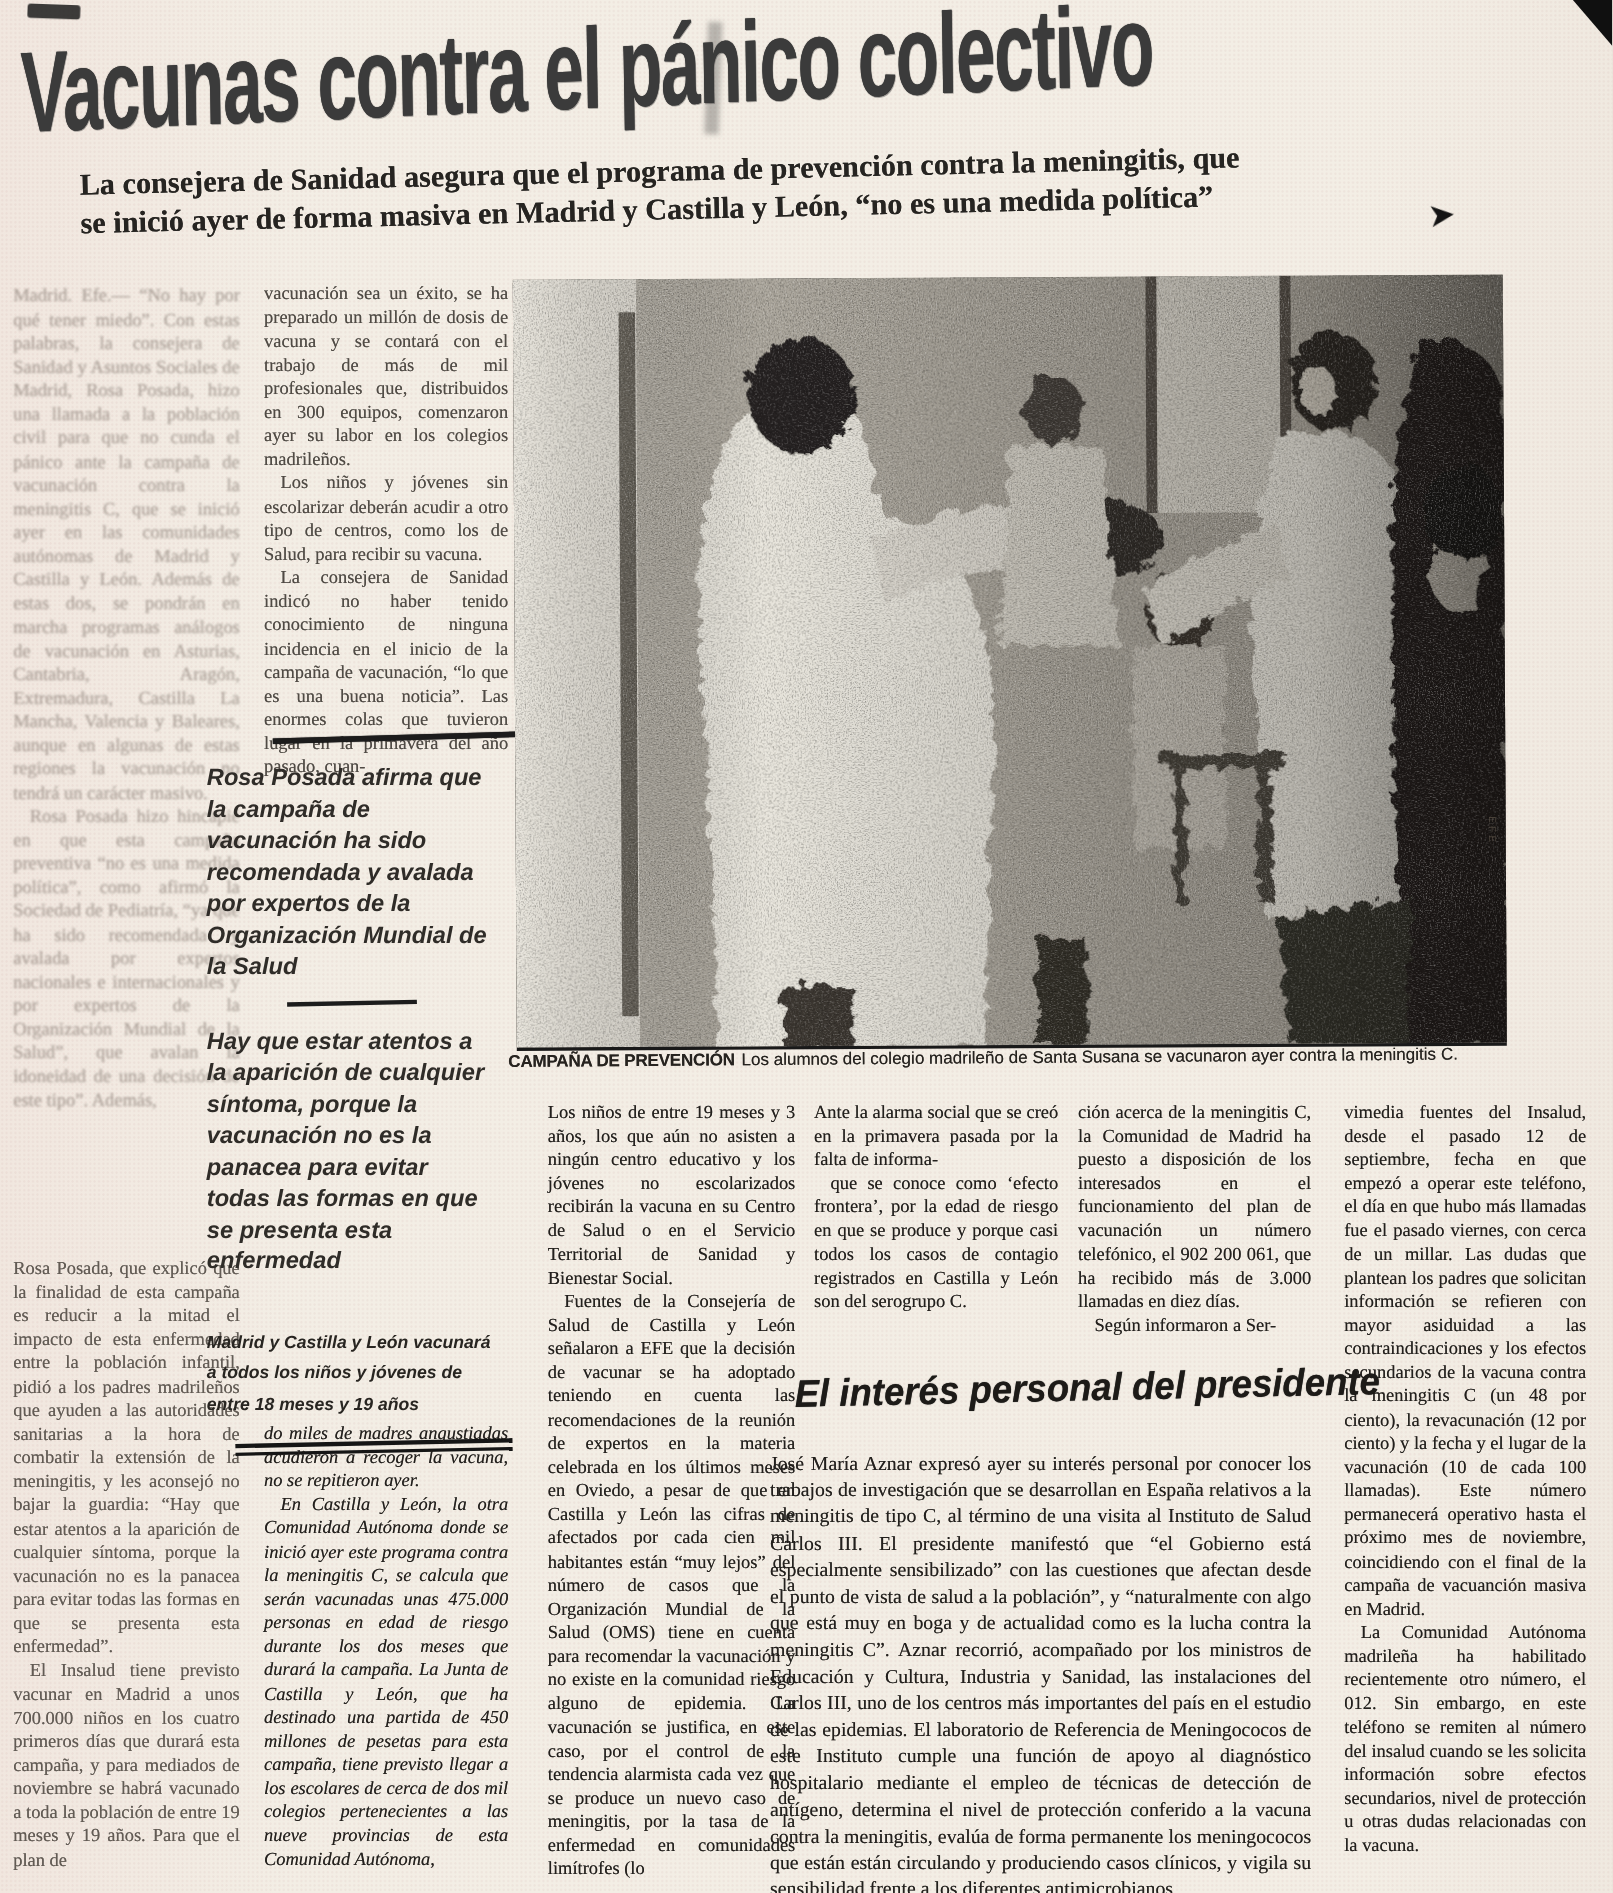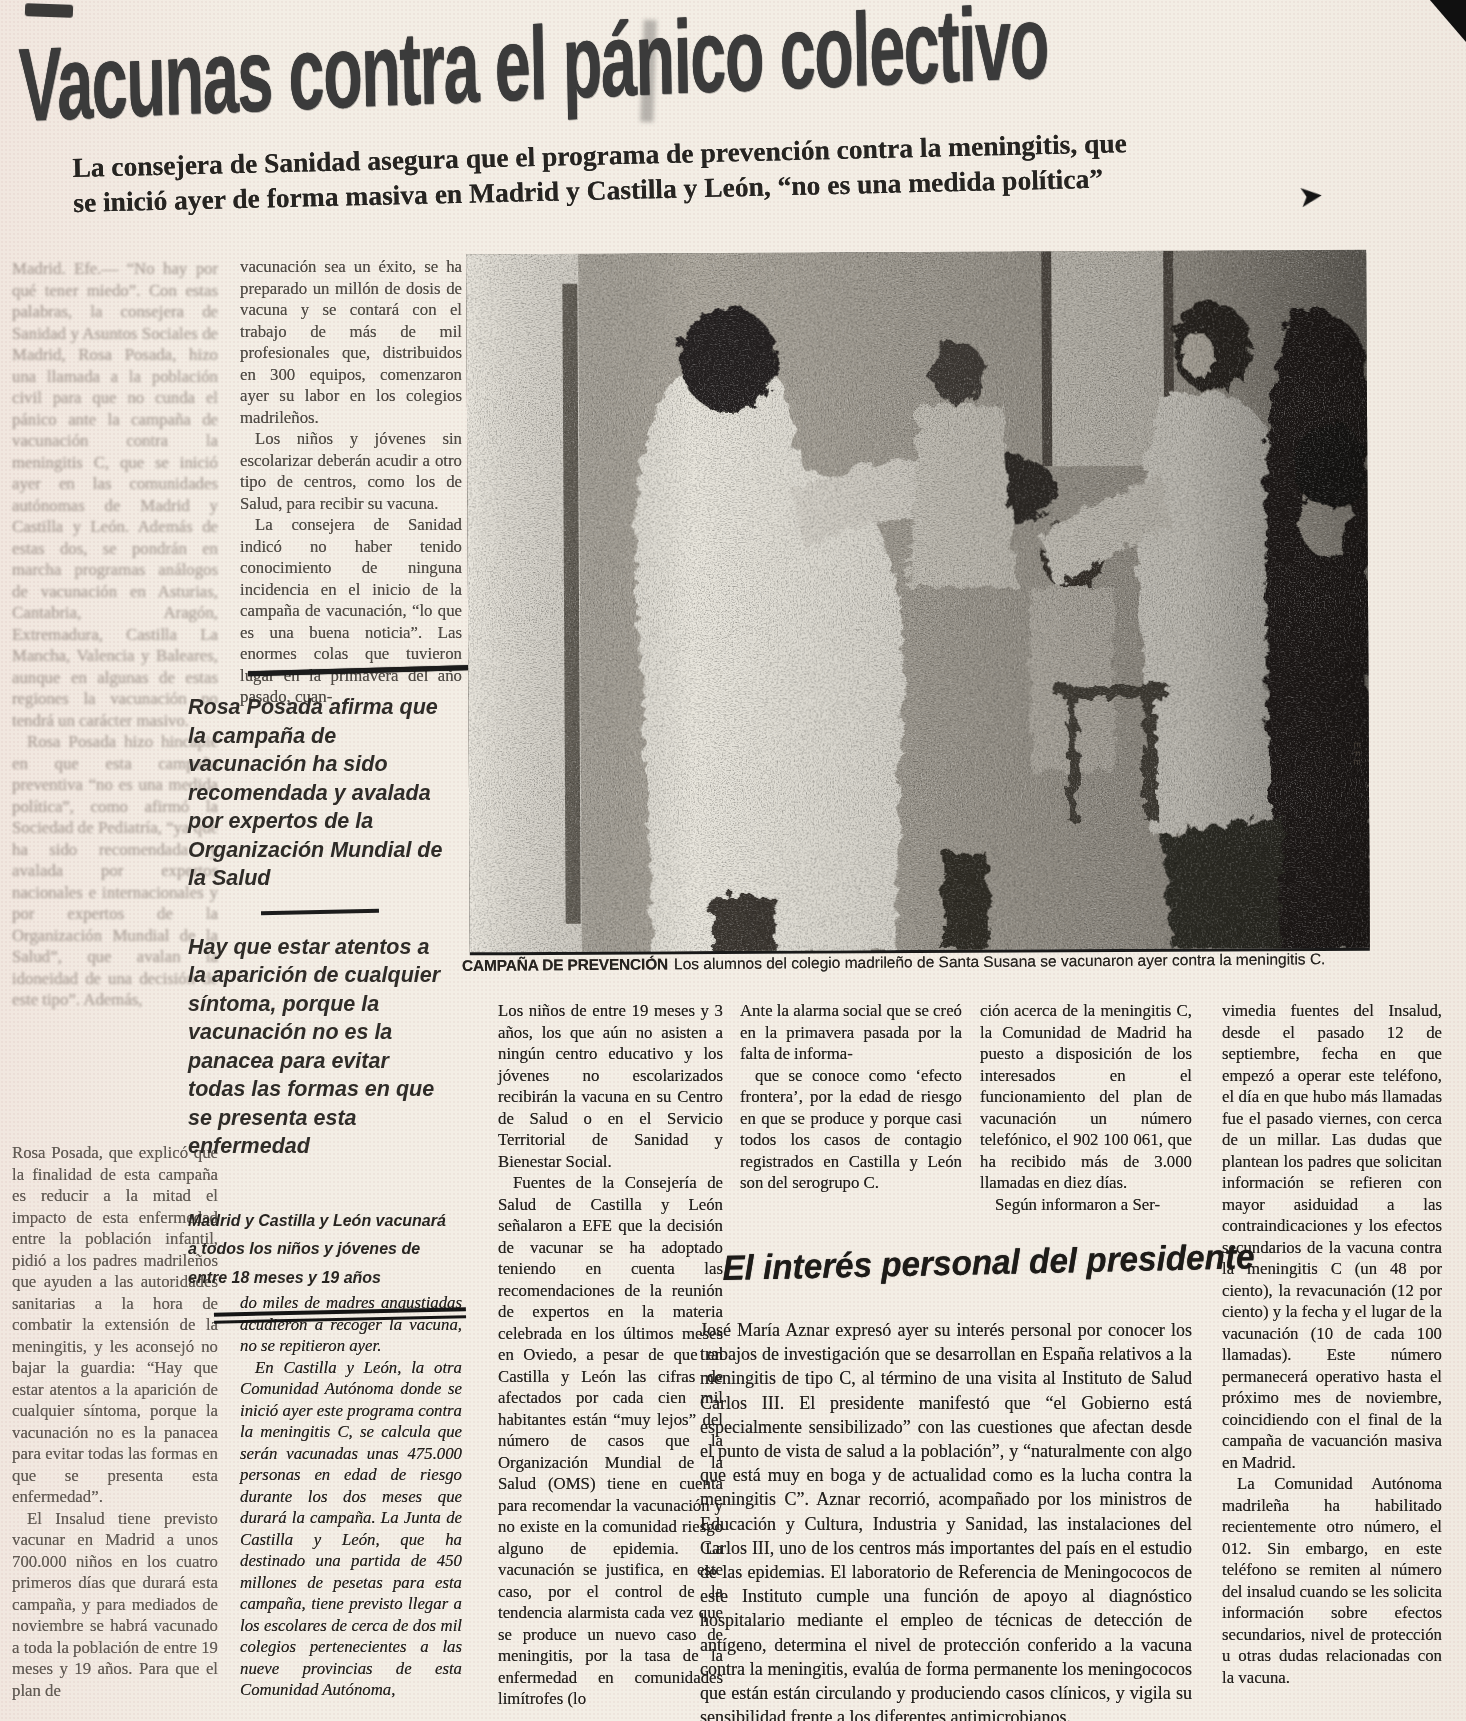--- a/index.html
+++ b/index.html
@@ -190,21 +190,21 @@
 
   <div class="col" style="left:498px;top:1000px;width:225px;">
     <p class="bp">Los niños de entre 19 meses y 3 años, los que aún no asisten a ningún centro educativo y los jóvenes no escolarizados recibirán la vacuna en su Centro de Salud o en el Servicio Territorial de Sanidad y Bienestar Social.</p>
     <p class="bp">Fuentes de la Consejería de Salud de Castilla y León señalaron a EFE que la decisión de vacunar se ha adoptado teniendo en cuenta las recomendaciones de la reunión de expertos en la materia celebrada en los últimos meses en Oviedo, a pesar de que en Castilla y León las cifras de afectados por cada cien mil habitantes están “muy lejos” del número de casos que la Organización Mundial de la Salud (OMS) tiene en cuenta para recomendar la vacunación y no existe en la comunidad riesgo alguno de epidemia. La vacunación se justifica, en este caso, por el control de la tendencia alarmista cada vez que se produce un nuevo caso de meningitis, por la tasa de la enfermedad en comunidades limítrofes (lo</p>
   </div>
   <div class="col" style="left:740px;top:1000px;width:222px;">
     <p class="bp">Ante la alarma social que se creó en la primavera pasada por la falta de informa-</p>
     <p class="bp">que se conoce como ‘efecto frontera’, por la edad de riesgo en que se produce y porque casi todos los casos de contagio registrados en Castilla y León son del serogrupo C.</p>
   </div>
   <div class="col" style="left:980px;top:1000px;width:212px;">
-    <p class="bp">ción acerca de la meningitis C, la Comunidad de Madrid ha puesto a disposición de los interesados en el funcionamiento del plan de vacunación un número telefónico, el 902 100 061, que ha recibido más de 3.000 llamadas en diez días.</p>
+    <p class="bp">ción acerca de la meningitis C, la Comunidad de Madrid ha puesto a disposición de los interesados en el funcionamiento del plan de vacunación un número telefónico, el 902 200 061, que ha recibido más de 3.000 llamadas en diez días.</p>
     <p class="bp">Según informaron a Ser-</p>
   </div>
   <div class="col" style="left:1222px;top:1000px;width:220px;">
     <p class="bp">vimedia fuentes del Insalud, desde el pasado 12 de septiembre, fecha en que empezó a operar este teléfono, el día en que hubo más llamadas fue el pasado viernes, con cerca de un millar. Las dudas que plantean los padres que solicitan información se refieren con mayor asiduidad a las contraindicaciones y los efectos secundarios de la vacuna contra la meningitis C (un 48 por ciento), la revacunación (12 por ciento) y la fecha y el lugar de la vacunación (10 de cada 100 llamadas). Este número permanecerá operativo hasta el próximo mes de noviembre, coincidiendo con el final de la campaña de vacuanción masiva en Madrid.</p>
     <p class="bp">La Comunidad Autónoma madrileña ha habilitado recientemente otro número, el 012. Sin embargo, en este teléfono se remiten al número del insalud cuando se les solicita información sobre efectos secundarios, nivel de protección u otras dudas relacionadas con la vacuna.</p>
   </div>
 
   <div class="box-head">El interés personal del presidente</div>
   <div class="box-body">
     <p class="bp">José María Aznar expresó ayer su interés personal por conocer los trabajos de investigación que se desarrollan en España relativos a la meningitis de tipo C, al término de una visita al Instituto de Salud Carlos III. El presidente manifestó que “el Gobierno está especialmente sensibilizado” con las cuestiones que afectan desde el punto de vista de salud a la población”, y “naturalmente con algo que está muy en boga y de actualidad como es la lucha contra la meningitis C”. Aznar recorrió, acompañado por los ministros de Educación y Cultura, Industria y Sanidad, las instalaciones del Carlos III, uno de los centros más importantes del país en el estudio de las epidemias. El laboratorio de Referencia de Meningococos de este Instituto cumple una función de apoyo al diagnóstico hospitalario mediante el empleo de técnicas de detección de antígeno, determina el nivel de protección conferido a la vacuna contra la meningitis, evalúa de forma permanente los meningococos que están están circulando y produciendo casos clínicos, y vigila su sensibilidad frente a los diferentes antimicrobianos.</p>

